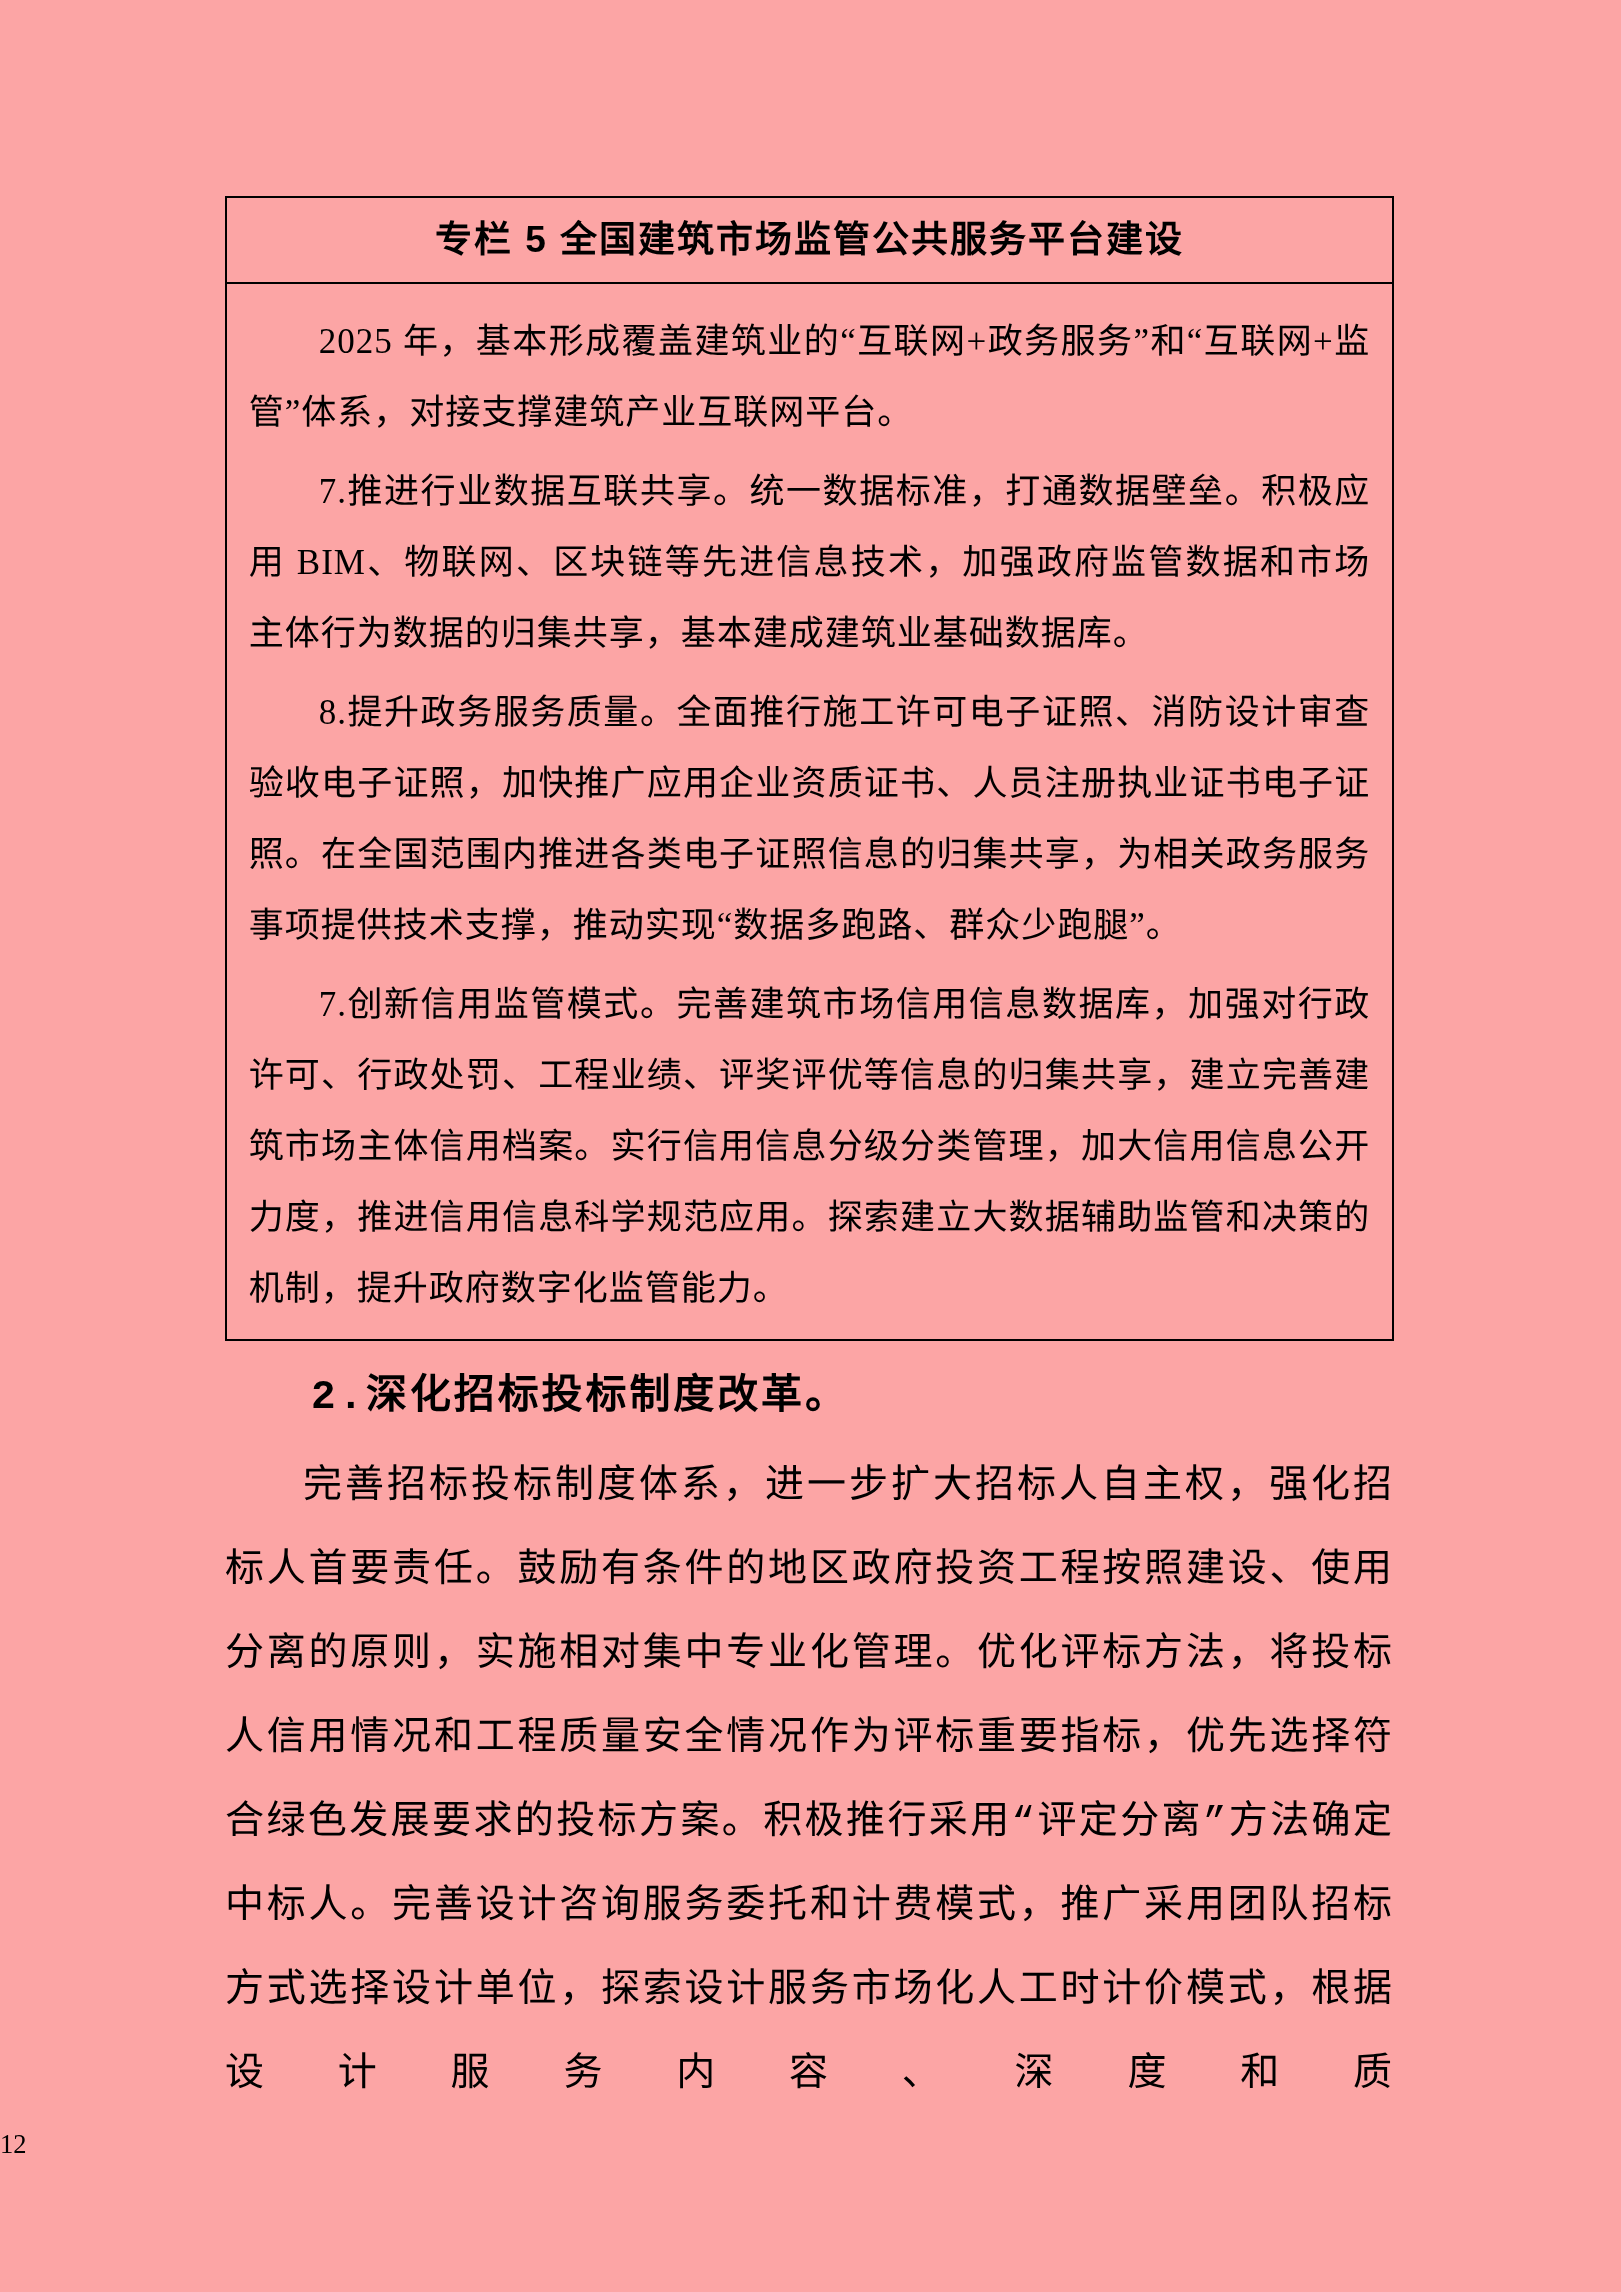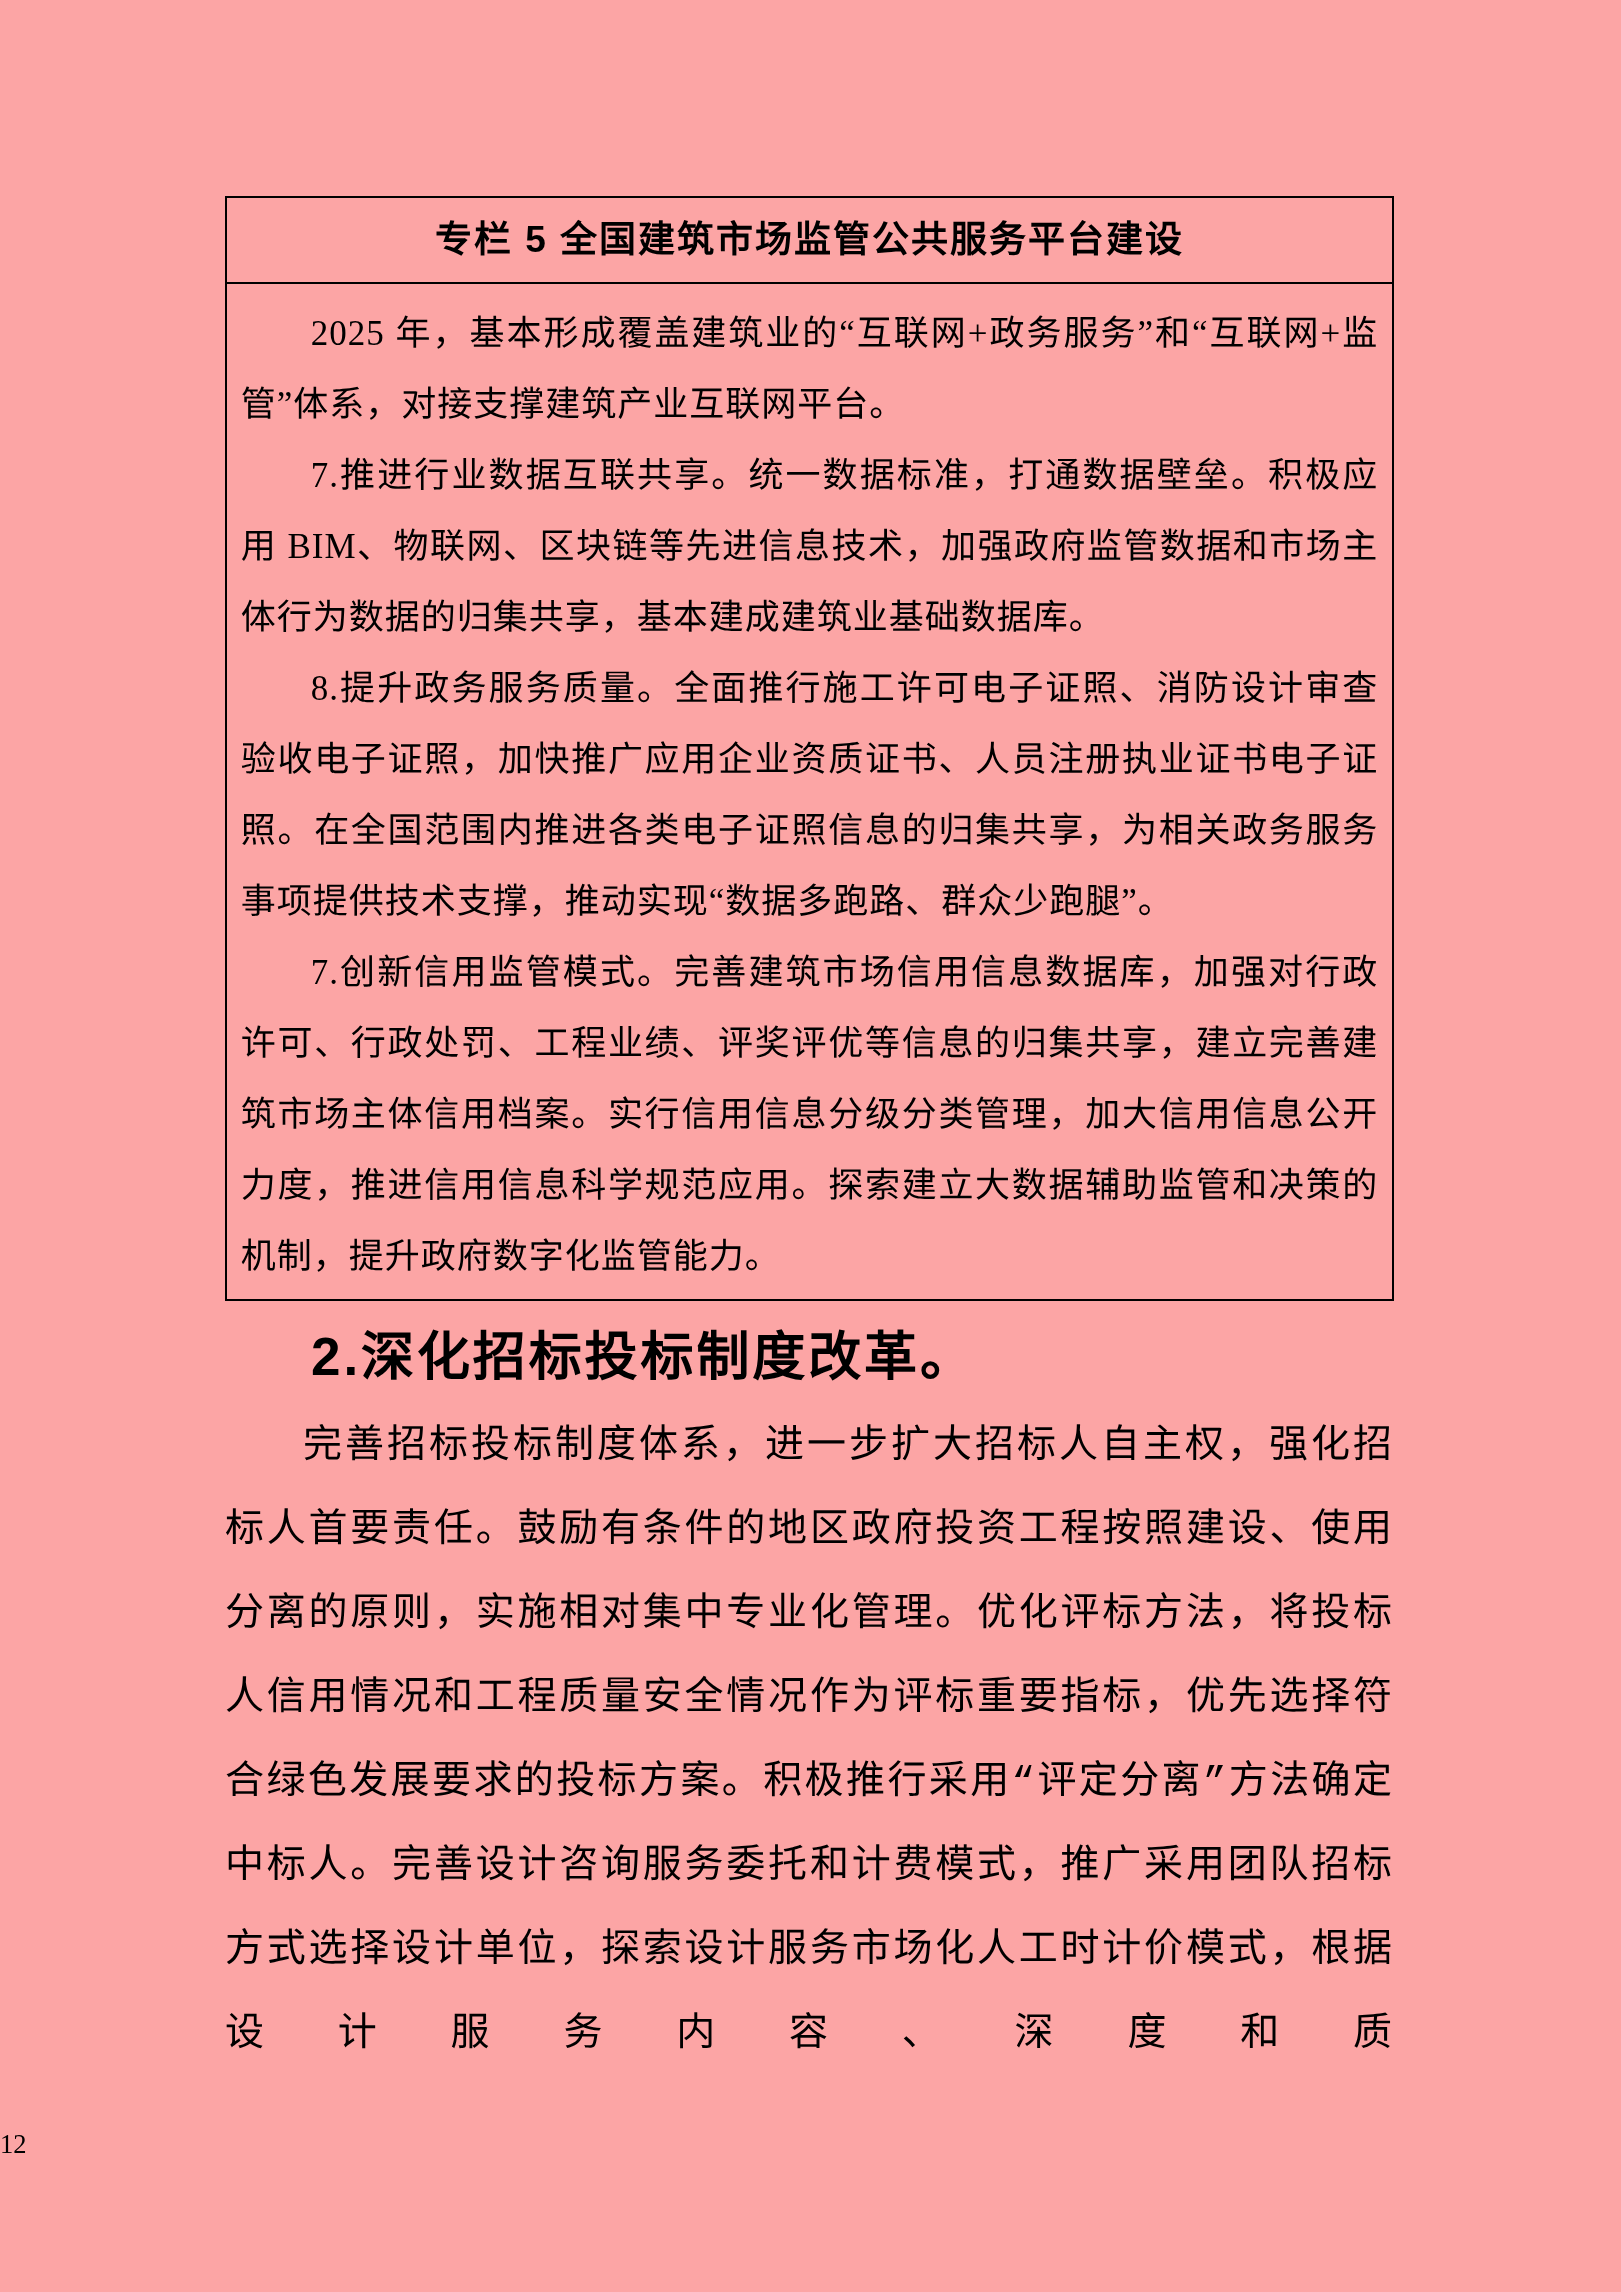--- a/index.html
+++ b/index.html
@@ -34,28 +34,28 @@
     border-bottom: 2px solid #000000;
   }
   .column-box-body {
     padding: 13.7px 13.7px 7.8px 13.7px;
     font-size: 35px;
     line-height: 71px;
     letter-spacing: 1px;
     text-align: justify;
   }
   .column-box-body p {
-    margin: 0;
+    margin: 8px;
     text-indent: 2em;
   }
   
   .section-heading {
-    font-family: Liberation Sans, sans-serif;
+    font-family: Liberation Mono, monospace;
     font-weight: bold;
-    font-size: 53px;
+    font-size: 41px;
     line-height: 80px;
     letter-spacing: 2.9px;
     margin: 15.7px 0 0 0;
     padding-left: 86px;
   }
   .body-paragraph {
     font-size: 39px;
     line-height: 84px;
     letter-spacing: 2px;
     text-align: justify;

